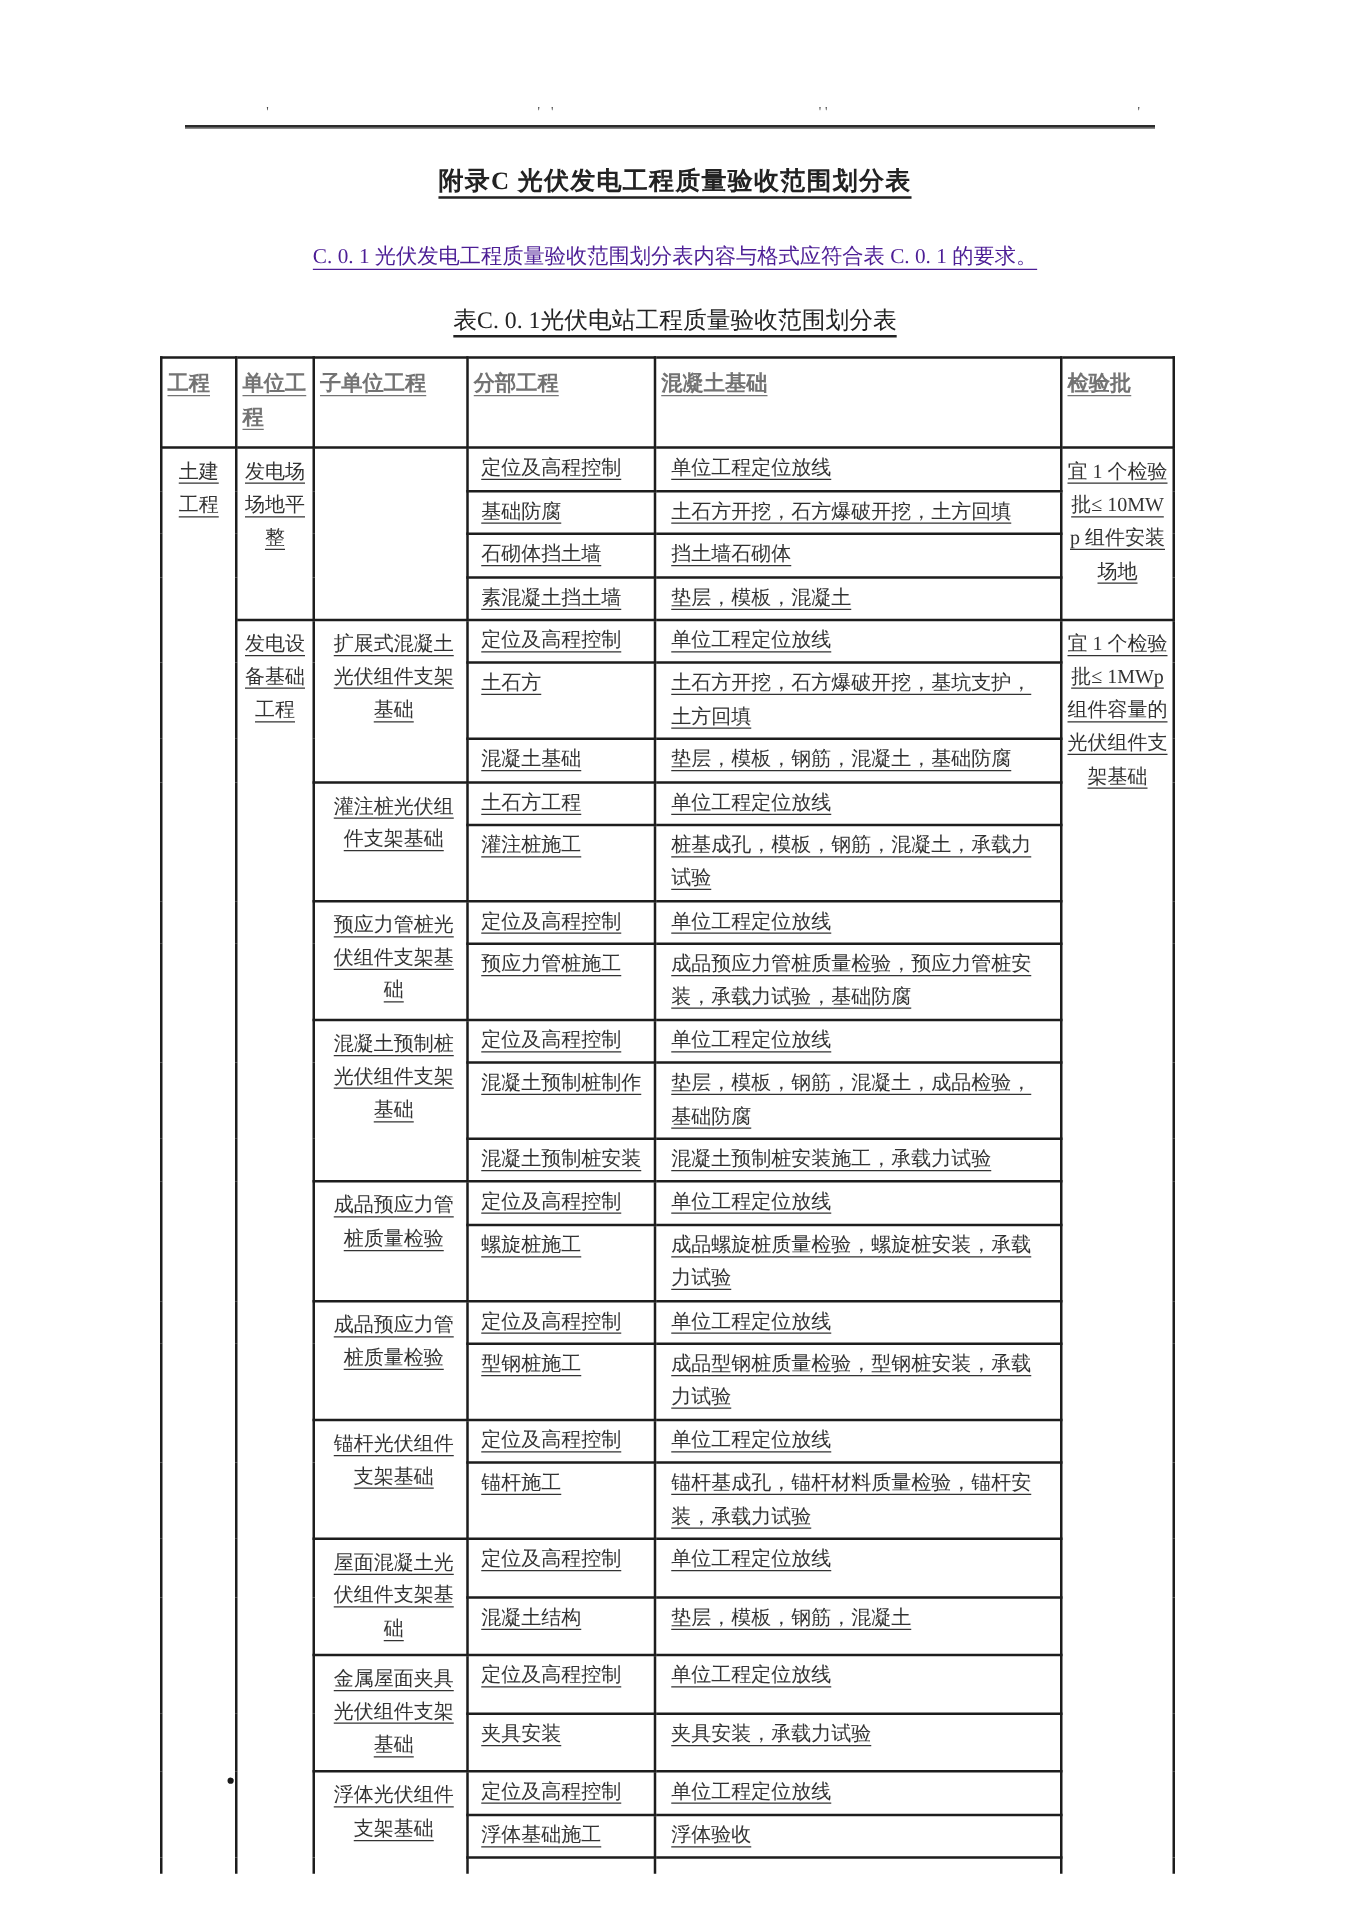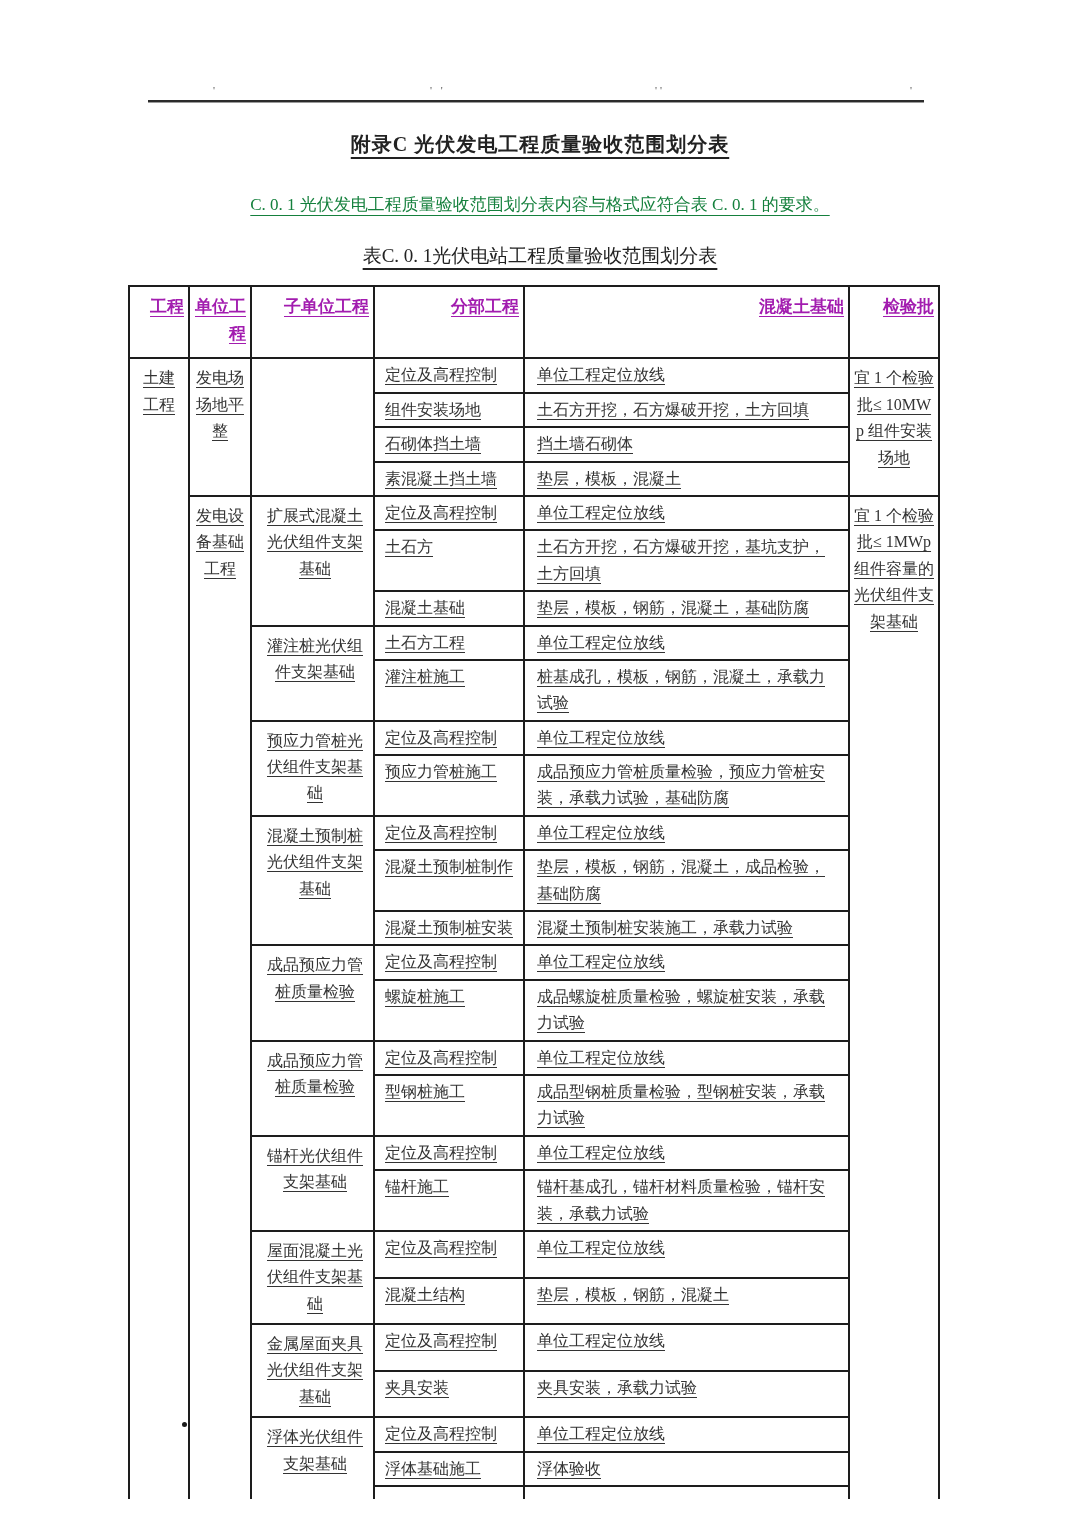--- a/index.html
+++ b/index.html
@@ -46,21 +46,21 @@
     text-decoration-thickness: 2px;
     letter-spacing: 1px;
   }
   .doc-intro {
     position: absolute;
     top: 193px;
     left: 0;
     width: 100%;
     text-align: center;
     font-size: 17px;
-    color: #15803d;
+    color: #4c1d95;
     text-decoration: underline;
     text-underline-offset: 5px;
     text-decoration-thickness: 1px;
   }
   .doc-caption {
     position: absolute;
     top: 243px;
     left: 0;
     width: 100%;
     text-align: center;
@@ -89,22 +89,22 @@
     font-size: 16px;
     line-height: 1.65;
     text-decoration: underline;
     text-underline-offset: 4px;
     text-decoration-thickness: 1px;
     word-break: break-all;
   }
   th {
     font-size: 17px;
     font-weight: bold;
-    color: #a21caf;
-    text-align: right;
+    color: #737373;
+    text-align: left;
     padding: 6px 4px 10px 4px;
     line-height: 1.6;
   }
   td { color: #333333; padding: 3px 8px; }
   td.col-project { text-align: center; padding: 6px 6px; }
   td.col-unit { text-align: center; padding: 6px 6px; }
   td.col-subunit { text-align: center; padding: 6px 6px 6px 11px; }
   td.col-part { text-align: left; padding: 3px 6px 3px 10px; }
   td.col-item { text-align: left; padding: 3px 8px 3px 12px; margin-left: 28px; }
   td.col-inspection { text-align: center; padding: 6px 4px; border-radius: 20px; }
@@ -164,21 +164,21 @@
       <tbody>
           <tr>
             <td class="col-project" rowspan="27">土建工程</td>
             <td class="col-unit" rowspan="4">发电场场地平整</td>
             <td class="col-subunit" rowspan="4"></td>
             <td class="col-part">定位及高程控制</td>
             <td class="col-item">单位工程定位放线</td>
             <td class="col-inspection" rowspan="4">宜 1 个检验批≤ 10MWp 组件安装场地</td>
           </tr>
           <tr>
-            <td class="col-part">组件安装场地</td>
+            <td class="col-part">基础防腐</td>
             <td class="col-item">土石方开挖，石方爆破开挖，土方回填</td>
           </tr>
           <tr>
             <td class="col-part">石砌体挡土墙</td>
             <td class="col-item">挡土墙石砌体</td>
           </tr>
           <tr>
             <td class="col-part">素混凝土挡土墙</td>
             <td class="col-item">垫层，模板，混凝土</td>
           </tr>

